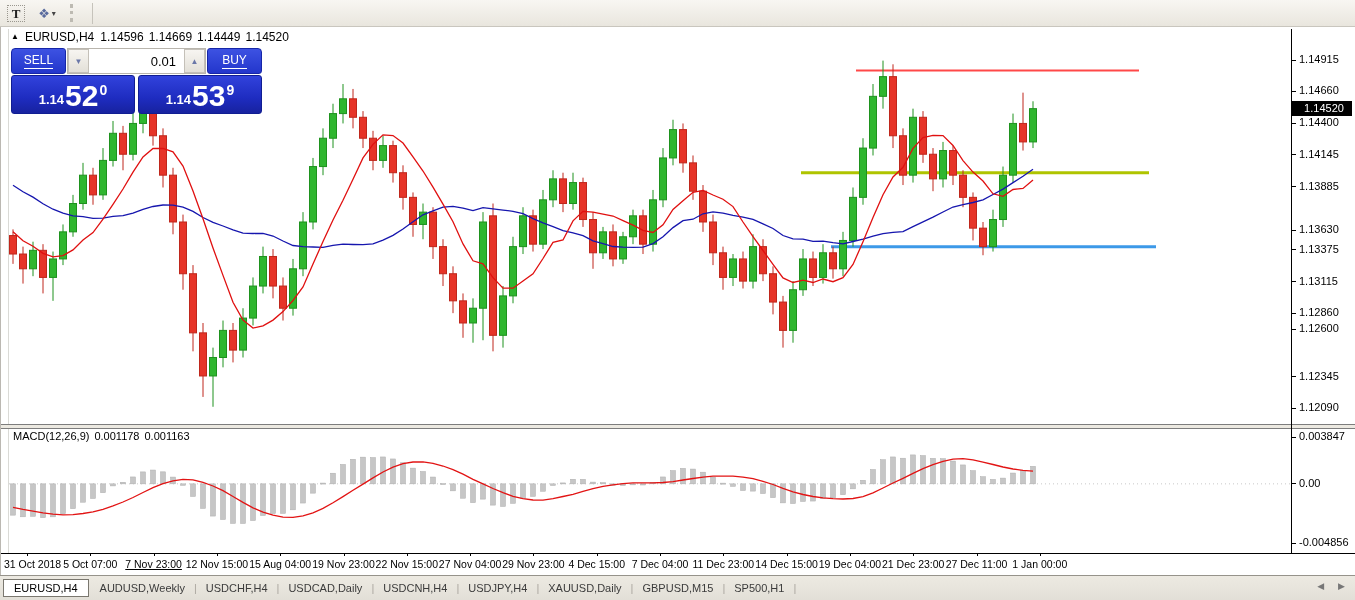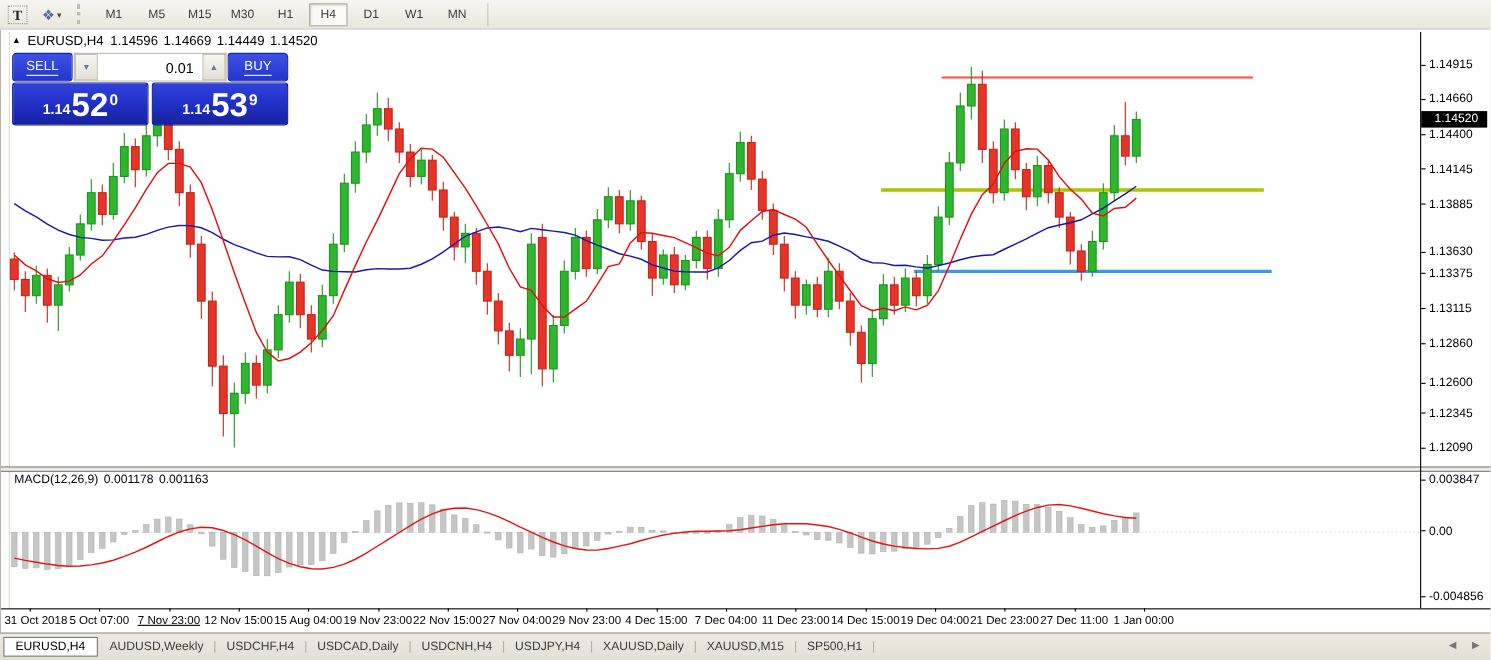--- a/index.html
+++ b/index.html
@@ -126,31 +126,20 @@
 
 <div class="toolbar">
   <div class="tool-btn">
     <span class="t-glyph">T</span>
   </div>
   <div class="tool-btn" style="width:34px">
     <span class="diamond-icon">❖</span>
     <span class="caret">▾</span>
   </div>
   <div class="grip"></div>
-  <div id="tf-container" style="display: flex;">
-      <div class="tf-btn">M1</div>
-      <div class="tf-btn">M5</div>
-      <div class="tf-btn">M15</div>
-      <div class="tf-btn">M30</div>
-      <div class="tf-btn">H1</div>
-      <div class="tf-btn active">H4</div>
-      <div class="tf-btn">D1</div>
-      <div class="tf-btn">W1</div>
-      <div class="tf-btn">MN</div>
-    </div>
   <div class="vsep"></div>
 </div>
 
 <div class="chart-window">
 
   <div class="title-row">
     <span class="tri">▲</span>
     <span>EURUSD,H4</span>
     <span class="ohlc">
       <span>1.14596</span><span>1.14669</span><span>1.14449</span><span>1.14520</span>
@@ -492,21 +481,21 @@
   <div class="axis-area" id="axis-area">
       <div class="axis-item" style="top: 26px;"><span class="tick"></span>1.14915</div>
       <div class="axis-item" style="top: 57.4124px;"><span class="tick"></span>1.14660</div>
       <div class="axis-item" style="top: 89.4407px;"><span class="tick"></span>1.14400</div>
       <div class="axis-item" style="top: 120.853px;"><span class="tick"></span>1.14145</div>
       <div class="axis-item" style="top: 152.881px;"><span class="tick"></span>1.13885</div>
       <div class="axis-item" style="top: 184.294px; margin-top: 12px;"><span class="tick"></span>1.13630</div>
       <div class="axis-item" style="top: 215.706px;"><span class="tick"></span>1.13375</div>
       <div class="axis-item" style="top: 247.735px;"><span class="tick"></span>1.13115</div>
       <div class="axis-item" style="top: 279.147px;"><span class="tick"></span>1.12860</div>
-      <div class="axis-item" style="top: 315px;"><span class="tick"></span>1.12600</div>
+      <div class="axis-item" style="top: 295px;"><span class="tick"></span>1.12600</div>
       <div class="axis-item" style="top: 342.588px;"><span class="tick"></span>1.12345</div>
       <div class="axis-item" style="top: 374px;"><span class="tick"></span>1.12090</div>
       <div class="price-tag" style="top: 74.1584px;">1.14520</div>
       <div class="axis-item" style="top: 403px;"><span class="tick"></span>0.003847</div>
       <div class="axis-item" style="top: 449.855px;"><span class="tick"></span>0.00</div>
       <div class="axis-item" style="top: 509px;"><span class="tick"></span>-0.004856</div>
     </div>
 
   <div class="date-axis" id="date-axis">
       <div class="date-label first" style="left: 3px;">31 Oct 2018</div>
@@ -585,21 +574,21 @@
     <div class="tab">USDCHF,H4</div>
     <span class="tab-sep">|</span>
     <div class="tab">USDCAD,Daily</div>
     <span class="tab-sep">|</span>
     <div class="tab">USDCNH,H4</div>
     <span class="tab-sep">|</span>
     <div class="tab">USDJPY,H4</div>
     <span class="tab-sep">|</span>
     <div class="tab">XAUUSD,Daily</div>
     <span class="tab-sep">|</span>
-    <div class="tab">XAUUSD,M15</div>
+    <div class="tab">GBPUSD,M15</div>
     <span class="tab-sep">|</span>
     <div class="tab">SP500,H1</div>
     <span class="tab-sep">|</span>
     <div class="tab-arrows">
     <span class="tab-arrow">◀</span>
     <span class="tab-arrow">▶</span>
   </div>
 </div>
 
 </body></html>

